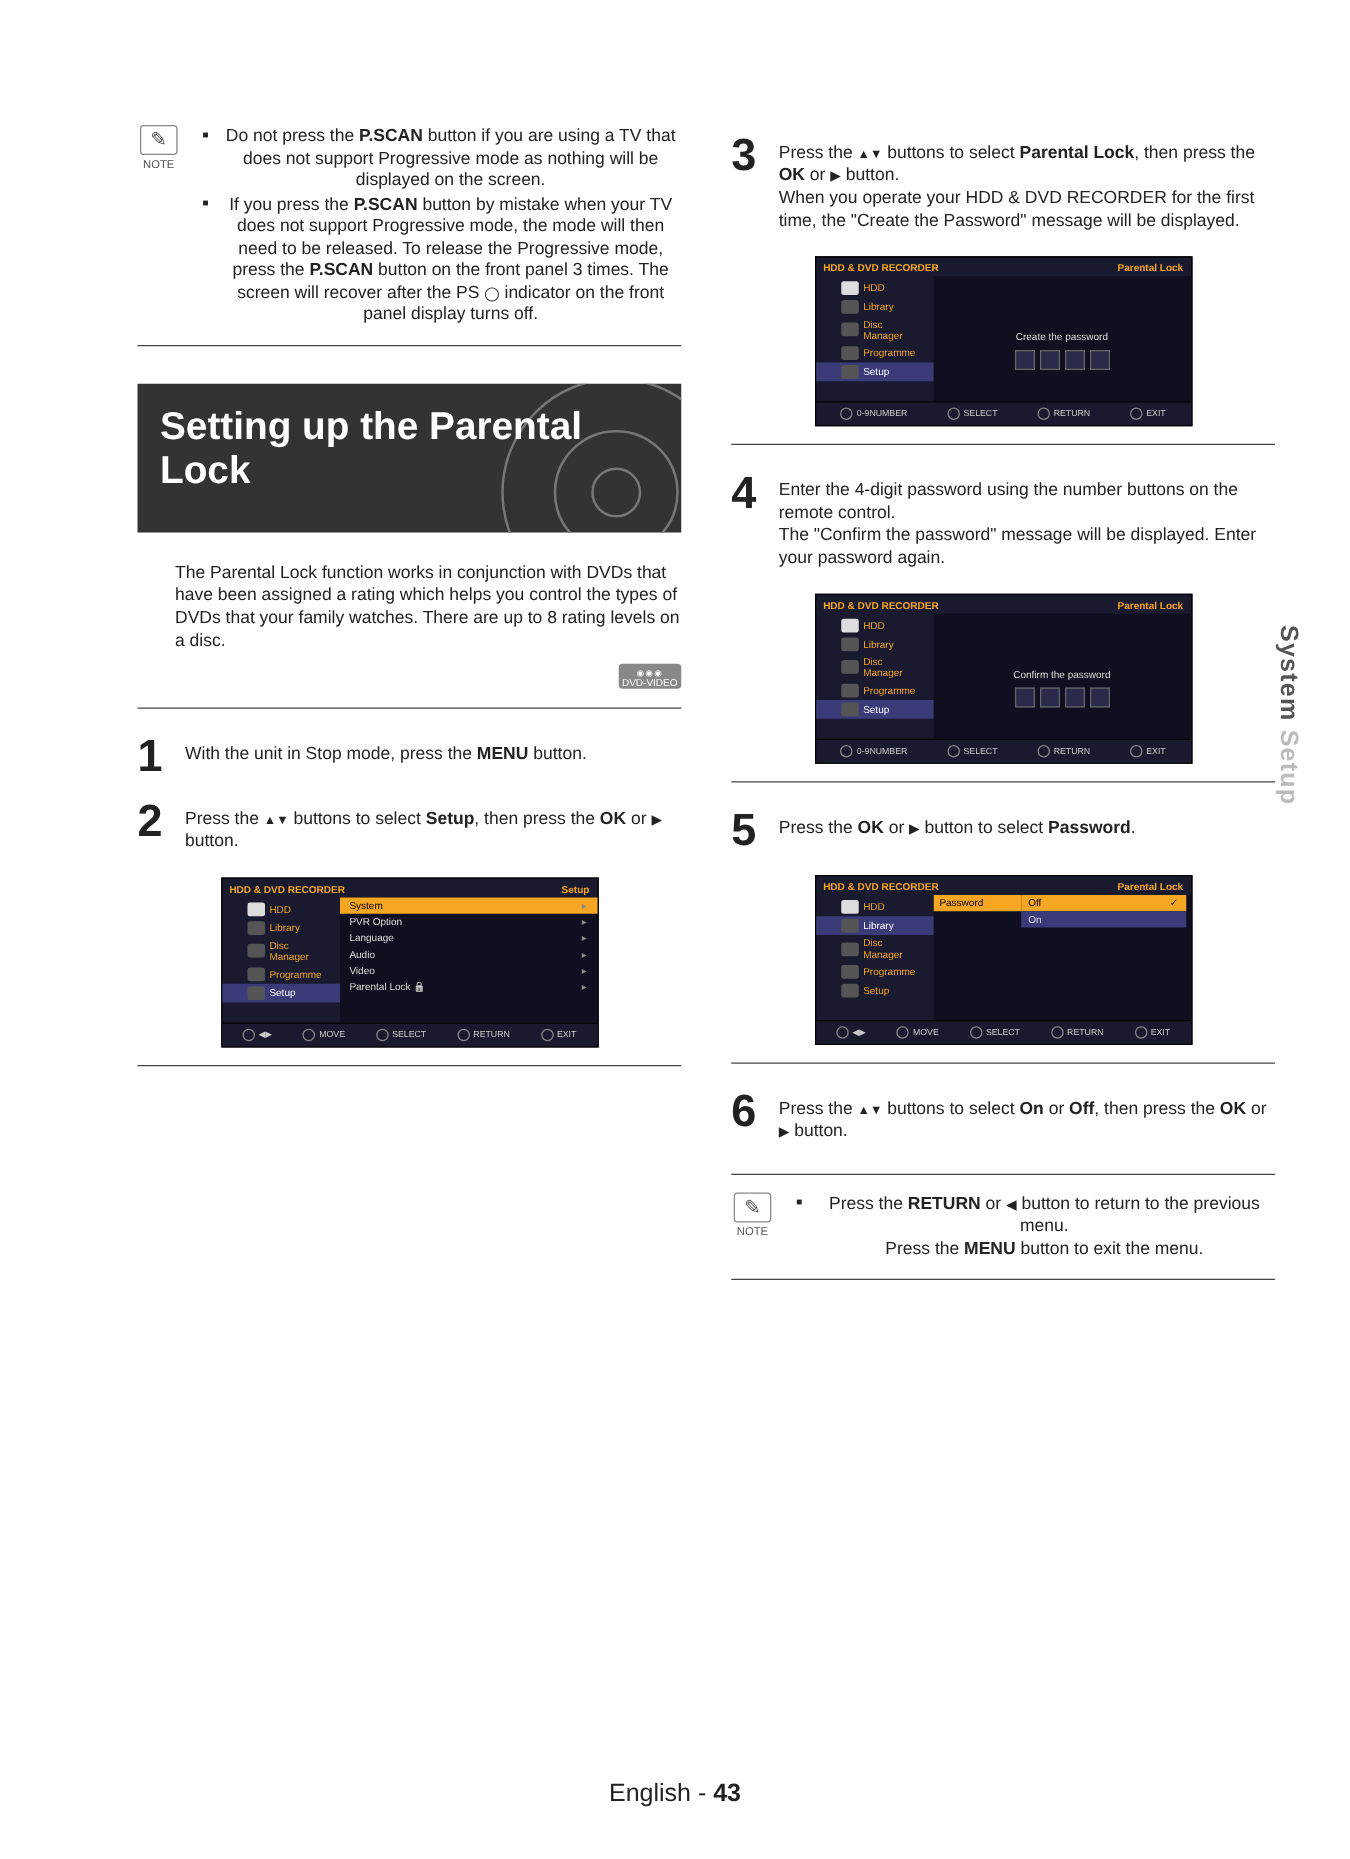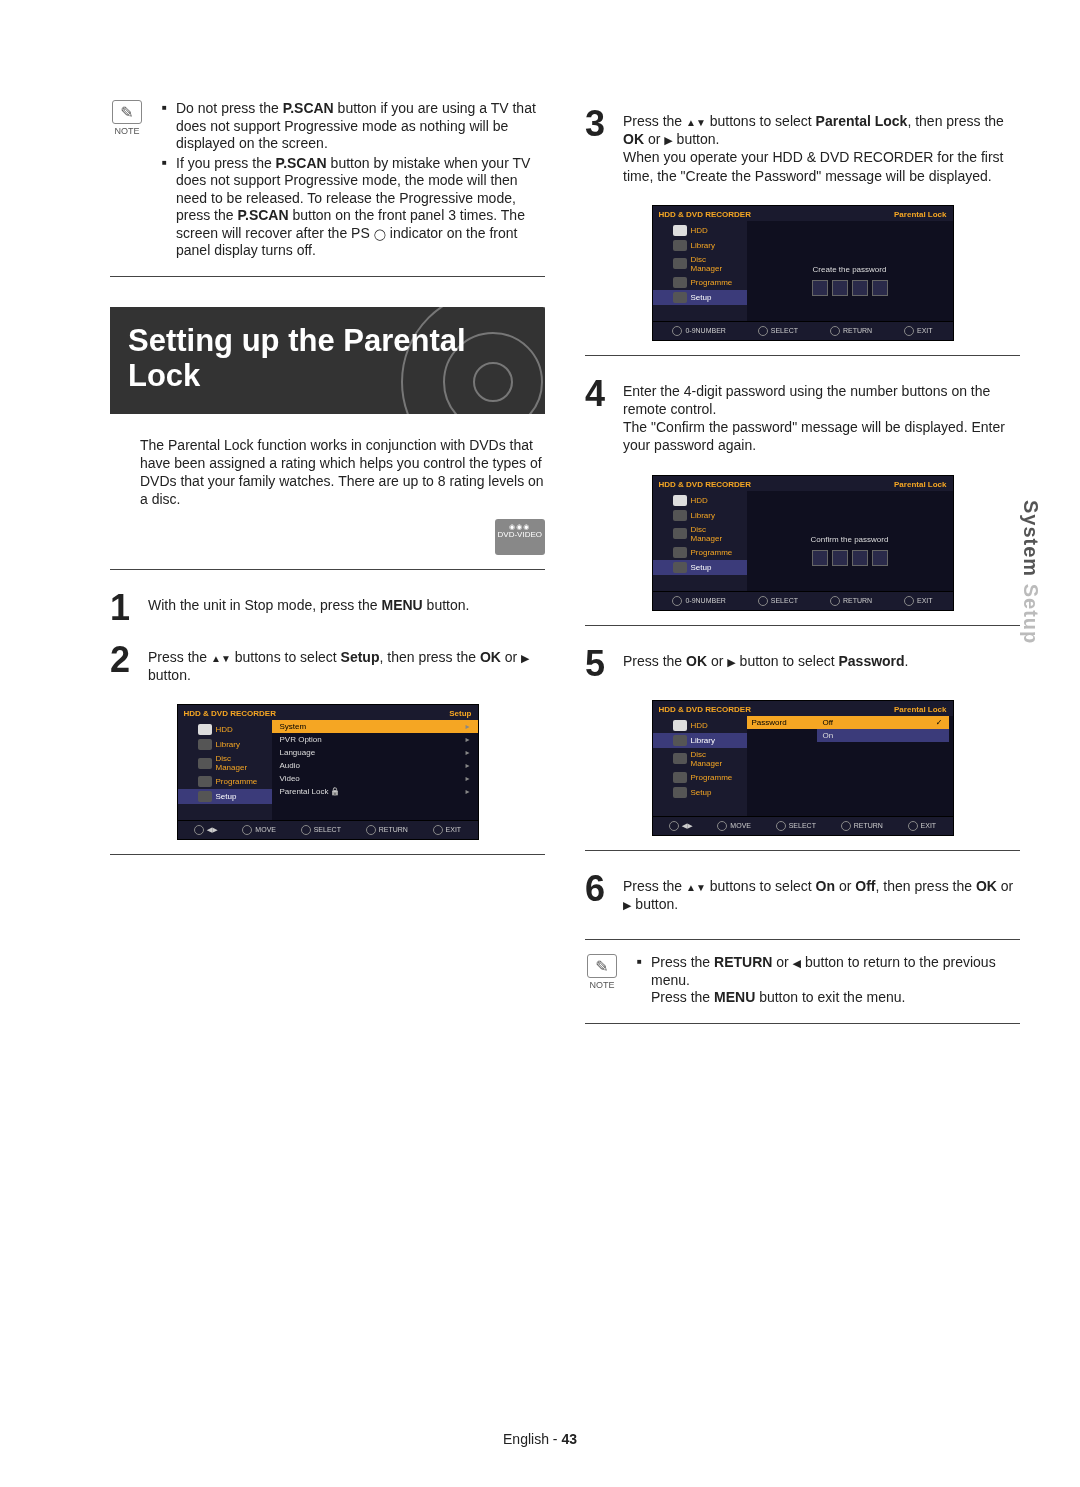--- a/index.html
+++ b/index.html
@@ -49,39 +49,40 @@
     align-items: center;
     justify-content: center;
     font-size: 16px;
     margin: 0 auto 2px;
     color: #555;
   }
   .note-body ul {
     margin: 0;
     padding-left: 12px;
     list-style: none;
+    text-align: center;
   }
   .note-body li {
     position: relative;
     padding-left: 10px;
     line-height: 1.25;
     margin-bottom: 2px;
   }
   .note-body li::before {
     content: "■";
     position: absolute;
     left: -4px;
     top: 3px;
     font-size: 8px;
   }
   b { font-weight: bold; }
   .heading-box {
     background: #333;
     color: #fff;
-    padding: 16px 18px 20px;
+    padding: 16px 18px 32px;
     position: relative;
     overflow: hidden;
     margin-bottom: 22px;
   }
   .heading-box h1 {
     margin: 0;
     font-size: 31px;
     font-weight: bold;
     line-height: 1.15;
     position: relative;
@@ -115,21 +116,21 @@
     line-height: 1.3;
     margin-bottom: 10px;
     margin-left: 30px;
   }
   .badge-row { text-align: right; margin: 6px 0 10px; }
   .dvd-badge {
     display: inline-block;
     background: #888;
     color: #fff;
     font-size: 8px;
-    padding: 4px 3px 16px;
+    padding: 4px 3px 0;
     border-radius: 3px;
     text-align: center;
     line-height: 1;
   }
   .dvd-badge-top { font-size:7px; letter-spacing:1px; }
   hr.sep {
     border: none;
     border-top: 1px solid #444;
     margin: 14px 0;
   }
@@ -244,21 +245,21 @@
     color: #bbb;
     font-weight: bold;
     letter-spacing: 1px;
   }
   .side-tab .dark { color: #555; }
   .footer {
     position: absolute;
     bottom: 40px;
     left: 0; right: 0;
     text-align: center;
-    font-size: 14px;
+    font-size: 20px;
   }
   .footer b { font-weight: bold; }
   .tri-up::before{content:"▲";font-size:10px;}
   .tri-dn::before{content:"▼";font-size:10px;}
   .tri-rt::before{content:"▶";font-size:11px;}
   .tri-lt::before{content:"◀";font-size:11px;}
   .circ::before{content:"◯";font-size:11px;}
   .lockico::after{content:"🔒";font-size:8px; filter:grayscale(1);}
   .arrow::after{content:"▸"; color:#888; font-size:8px;}
 </style>

